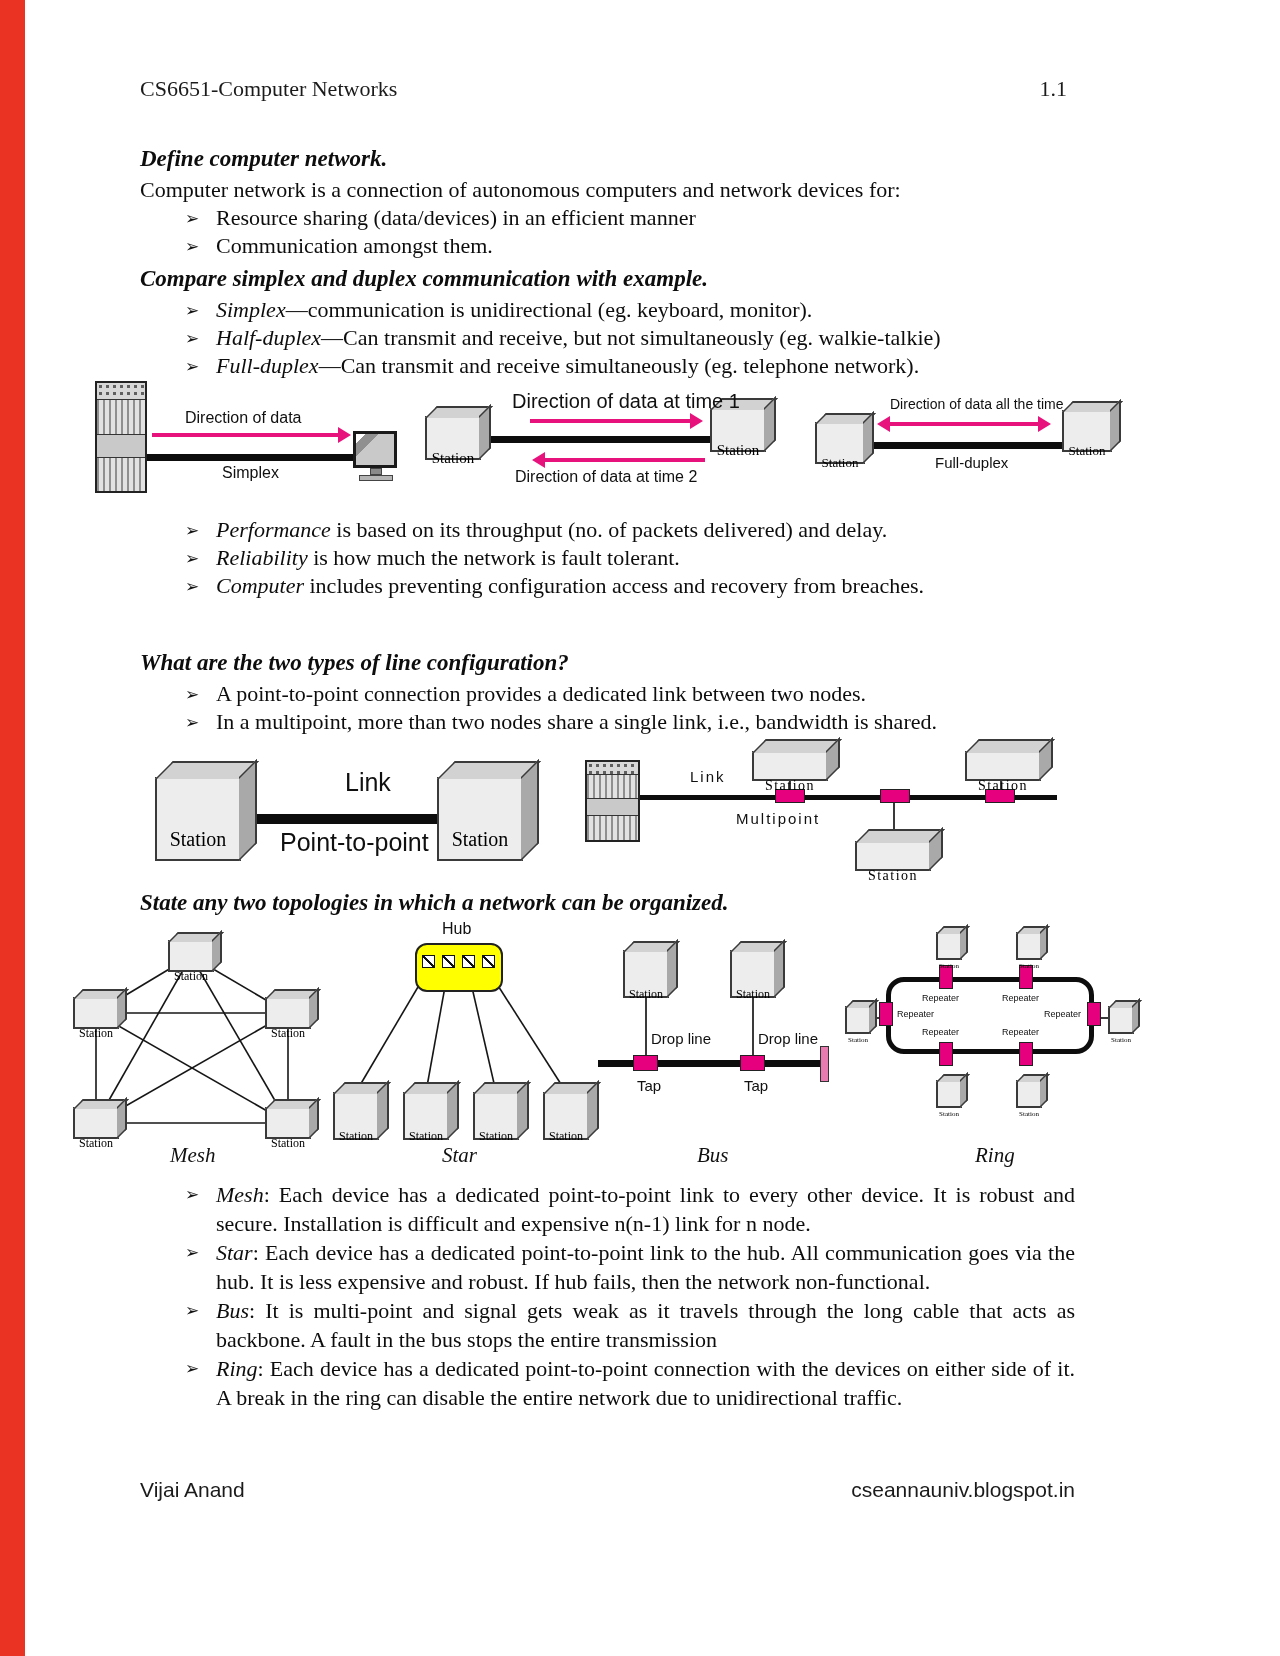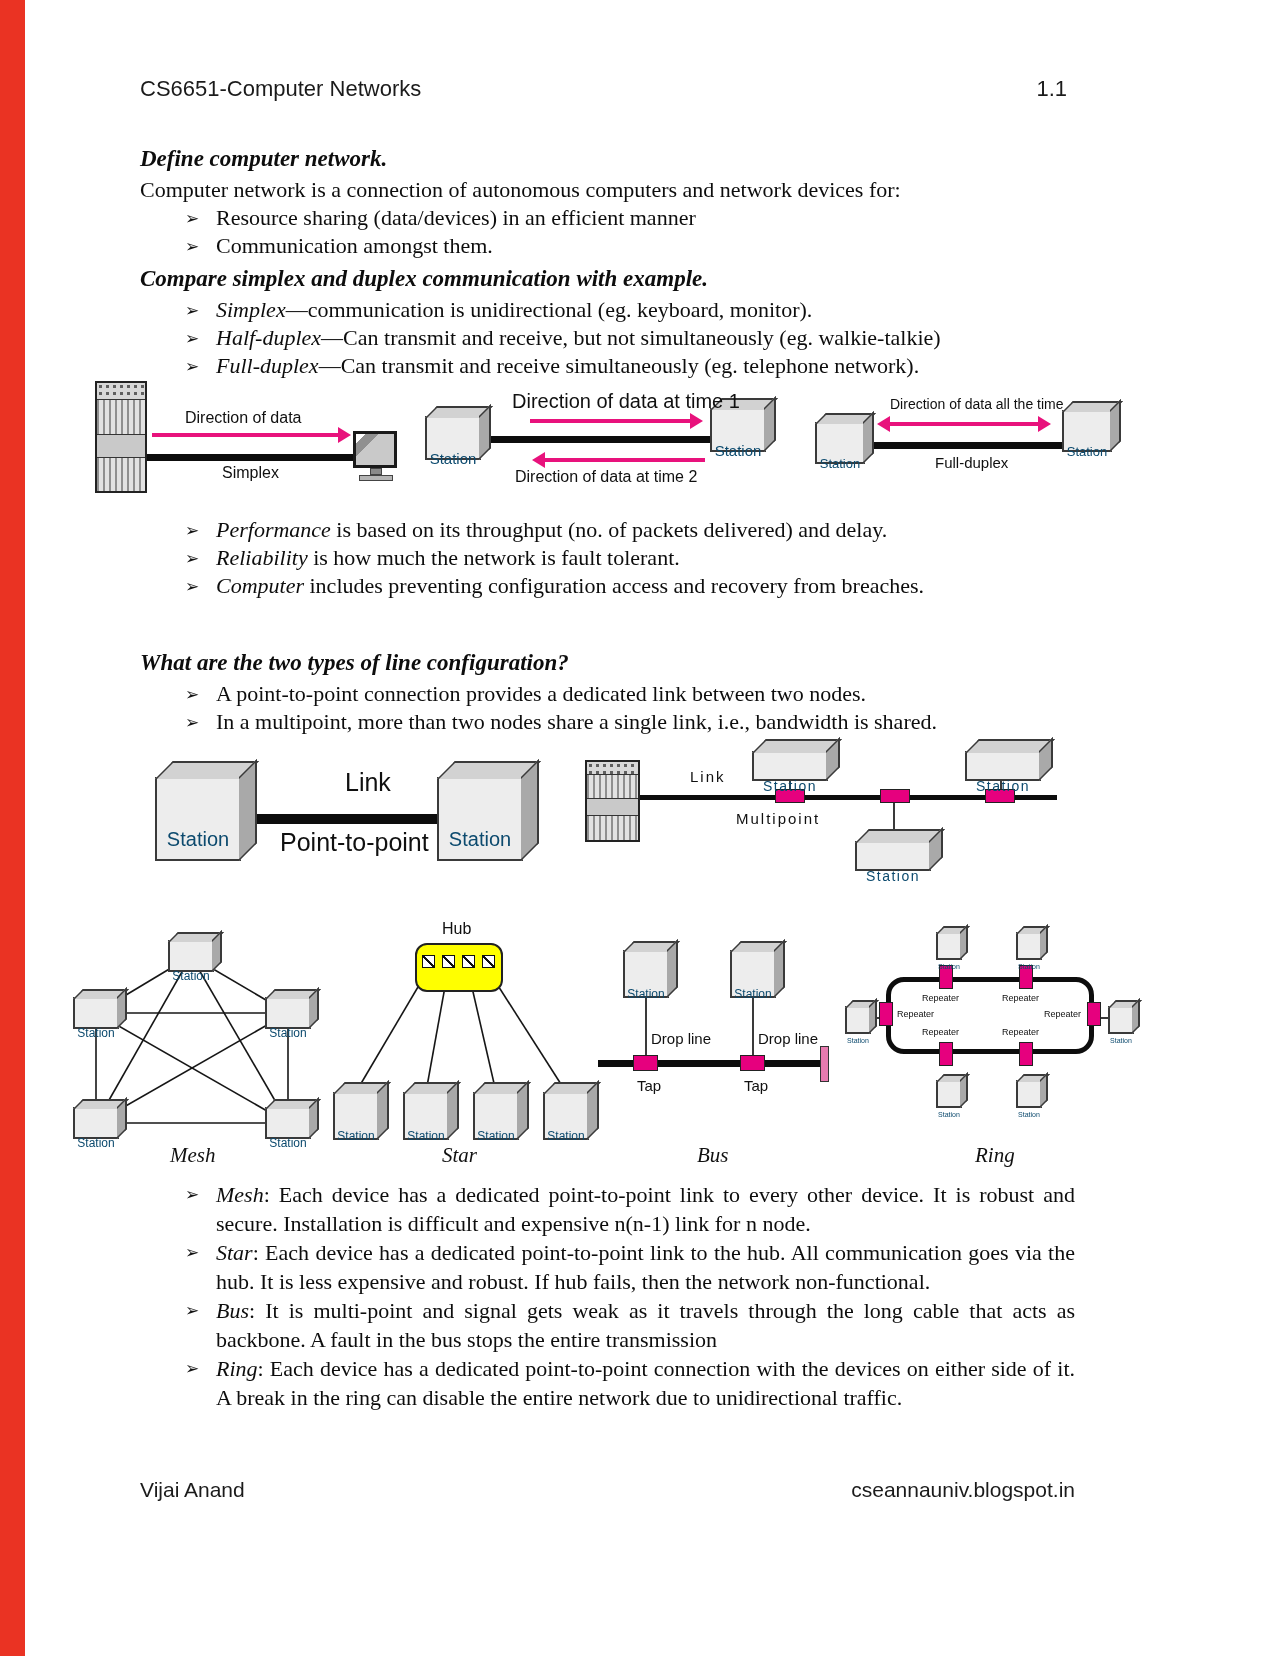--- a/index.html
+++ b/index.html
@@ -2,21 +2,21 @@
 <html><head>
 <meta charset="utf-8">
 <style>
   html,body{margin:0;padding:0;background:#ffffff;}
   .page{position:relative;width:1280px;height:1656px;background:#ffffff;overflow:hidden;
         font-family:"Liberation Serif","DejaVu Serif",serif;color:#0d0d0d;}
   .stripe{position:absolute;left:0;top:0;width:25px;height:1656px;background:#ea3323;}
   .content{position:absolute;left:140px;top:0;width:935px;height:1656px;}
 
   
-  .hdr{position:absolute;top:76px;left:0;width:100%;font-family:Liberation Sans, sans-serif;
+  .hdr{position:absolute;top:76px;left:0;width:100%;font-family:Liberation Serif, serif;
        font-size:22px;color:#1b1b1b;}
   .hdr .pgnum{position:absolute;right:8px;top:0;}
   .ftr{position:absolute;top:1478px;left:0;width:100%;font-family:"Liberation Sans",sans-serif;
        font-size:21px;color:#1b1b1b;}
   .ftr .site{position:absolute;right:0;top:0;}
 
   
   .sec{position:absolute;left:0;width:935px;}
   .h{font-weight:bold;font-style:italic;font-size:23px;line-height:30px;margin-bottom:2px;}
   .intro{font-size:22px;line-height:28px;}
@@ -39,22 +39,22 @@
       border-right:13px solid #e8127c;border-top:8px solid transparent;border-bottom:8px solid transparent;}
 
   .cube{position:absolute;width:var(--w);height:var(--h);background:#ededed;border:2px solid #3a3a3a;
         box-sizing:border-box;display:flex;align-items:center;justify-content:center;}
   .cube::before{content:"";position:absolute;left:-2px;bottom:100%;width:calc(100% + 4px);height:var(--d);
         background:#d2d2d2;border:2px solid #3a3a3a;border-bottom:none;box-sizing:border-box;
         transform-origin:bottom left;transform:skewX(-45deg);}
   .cube::after{content:"";position:absolute;left:100%;top:-2px;width:var(--d);height:calc(100% + 4px);
         background:#a9a9a9;border:2px solid #3a3a3a;border-left:none;box-sizing:border-box;
         transform-origin:top left;transform:skewY(-45deg);}
-  .cube>span{font-family:Liberation Sans, sans-serif;font-size:var(--fs,15px);letter-spacing:var(--ls,0px);
-        color:#0c4a6e;white-space:nowrap;margin-top:40px;}
+  .cube>span{font-family:Liberation Serif, serif;font-size:var(--fs,15px);letter-spacing:var(--ls,0px);
+        color:#000000;white-space:nowrap;margin-top:40px;}
 
   .mainframe{position:absolute;border:2px solid #222;background:#e7e7e7;box-sizing:border-box;
         display:flex;flex-direction:column;}
   .mf-dots{flex:0 0 15%;background-color:#d8d8d8;
         background-image:radial-gradient(#5f5f5f 1.5px,transparent 2px);background-size:7px 7px;
         border-bottom:1.5px solid #333;}
   .mf-str{flex:3;background:repeating-linear-gradient(90deg,#8f8f8f 0 2px,#e2e2e2 2px 6px);
         border-bottom:1.5px solid #333;}
   .mf-sol{flex:2;background:#c9c9c9;border-bottom:1.5px solid #333;}
   .mf-str2{flex:3;background:repeating-linear-gradient(90deg,#8f8f8f 0 2px,#e2e2e2 2px 6px);}
@@ -217,20 +217,23 @@
           <span>Station</span>
         </div>
       <div class="cube" style="--w:76px;--h:30px;--d:14px;--fs:14px;--ls:1.5px;left:825px;top:19px;">
           <span>Station</span>
         </div>
       <div class="cube" style="--w:76px;--h:30px;--d:14px;--fs:14px;--ls:1.5px;left:715px;top:109px;">
           <span>Station</span>
         </div>
     </div>
 
+    <div class="sec" style="top:888px;">
+      <div class="h">State any two topologies in which a network can be organized.</div>
+    </div>
 
     <div class="fig" style="left:-70px;top:914px;width:1075px;height:262px;">
 
       <svg class="wires" style="left:0;top:0;" width="260" height="232">
         <line x1="121" y1="42" x2="26" y2="99"></line>
           <line x1="121" y1="42" x2="218" y2="99"></line>
         <line x1="121" y1="42" x2="26" y2="209"></line>
           <line x1="121" y1="42" x2="218" y2="209"></line>
         <line x1="26" y1="99" x2="218" y2="99"></line>
           <line x1="26" y1="99" x2="26" y2="209"></line>

